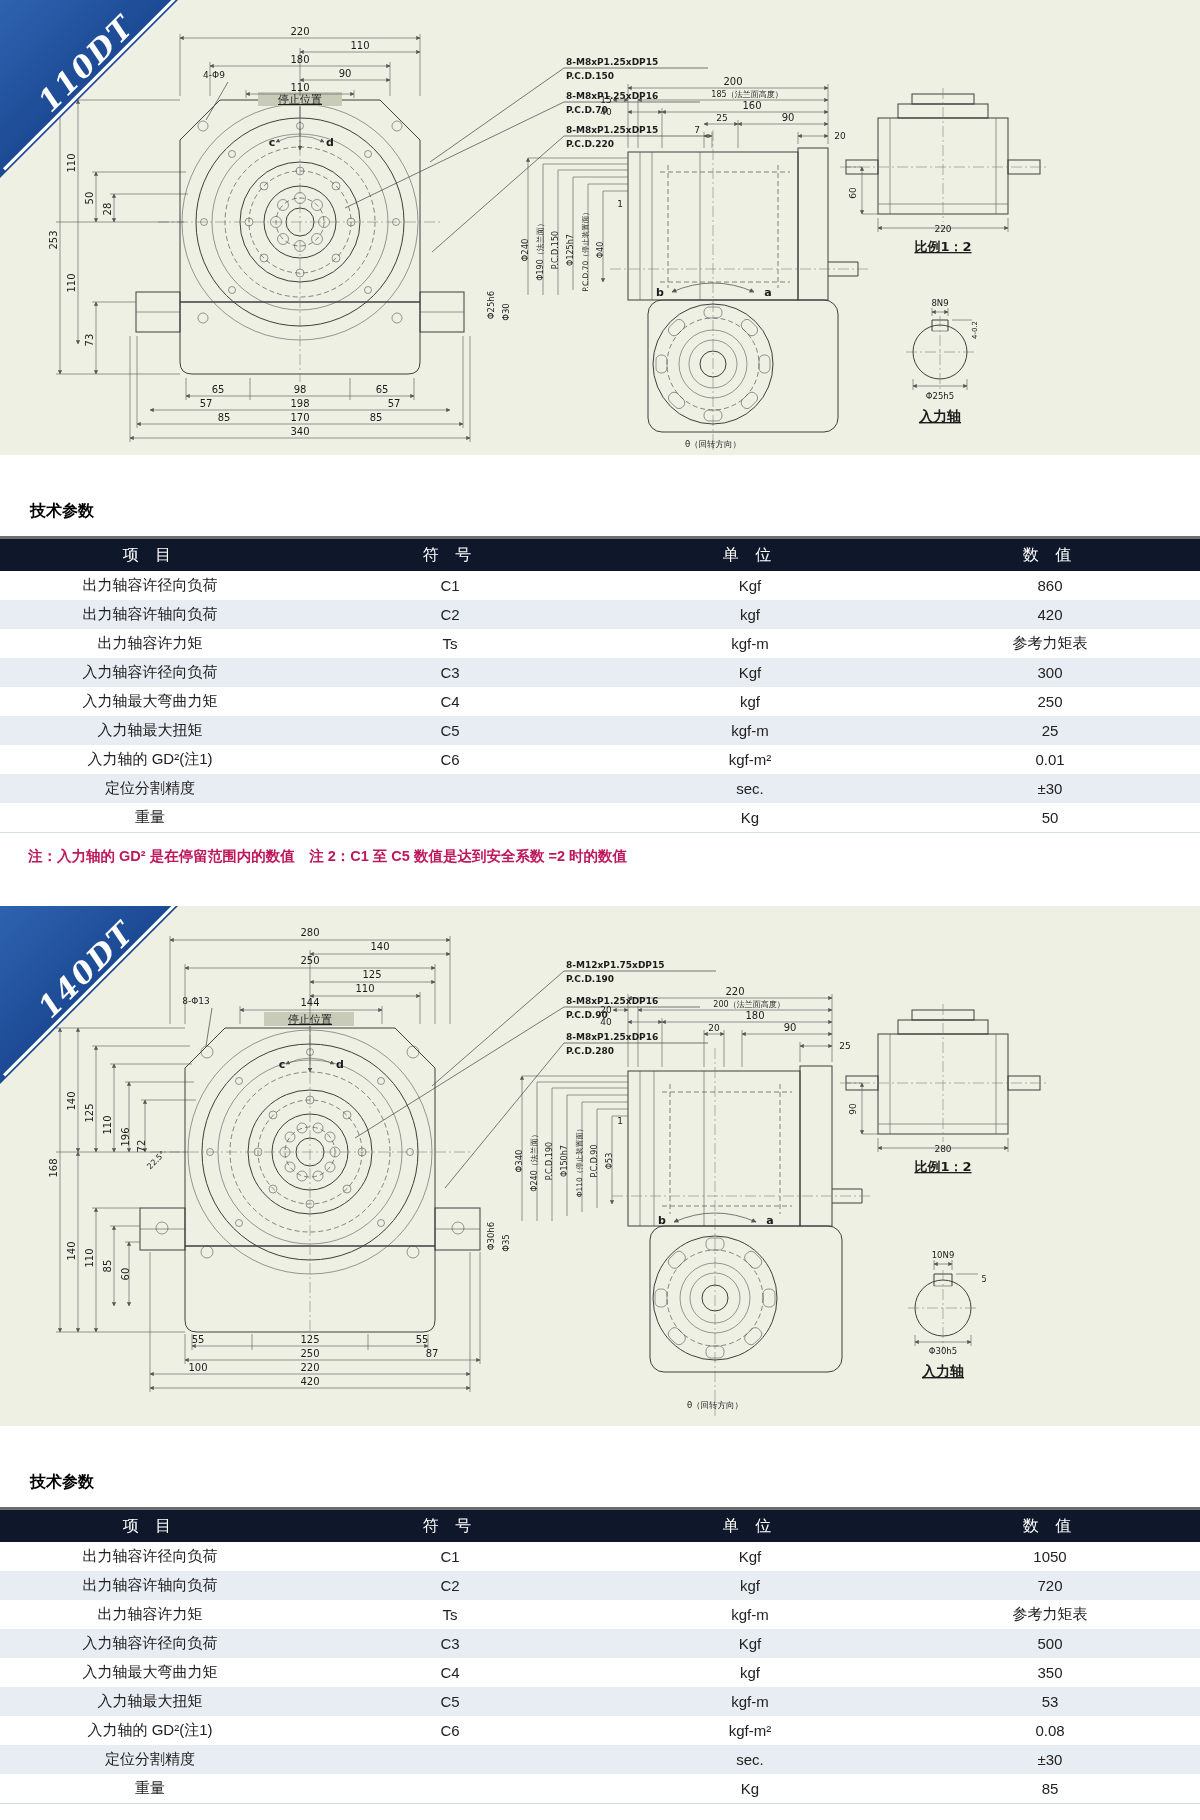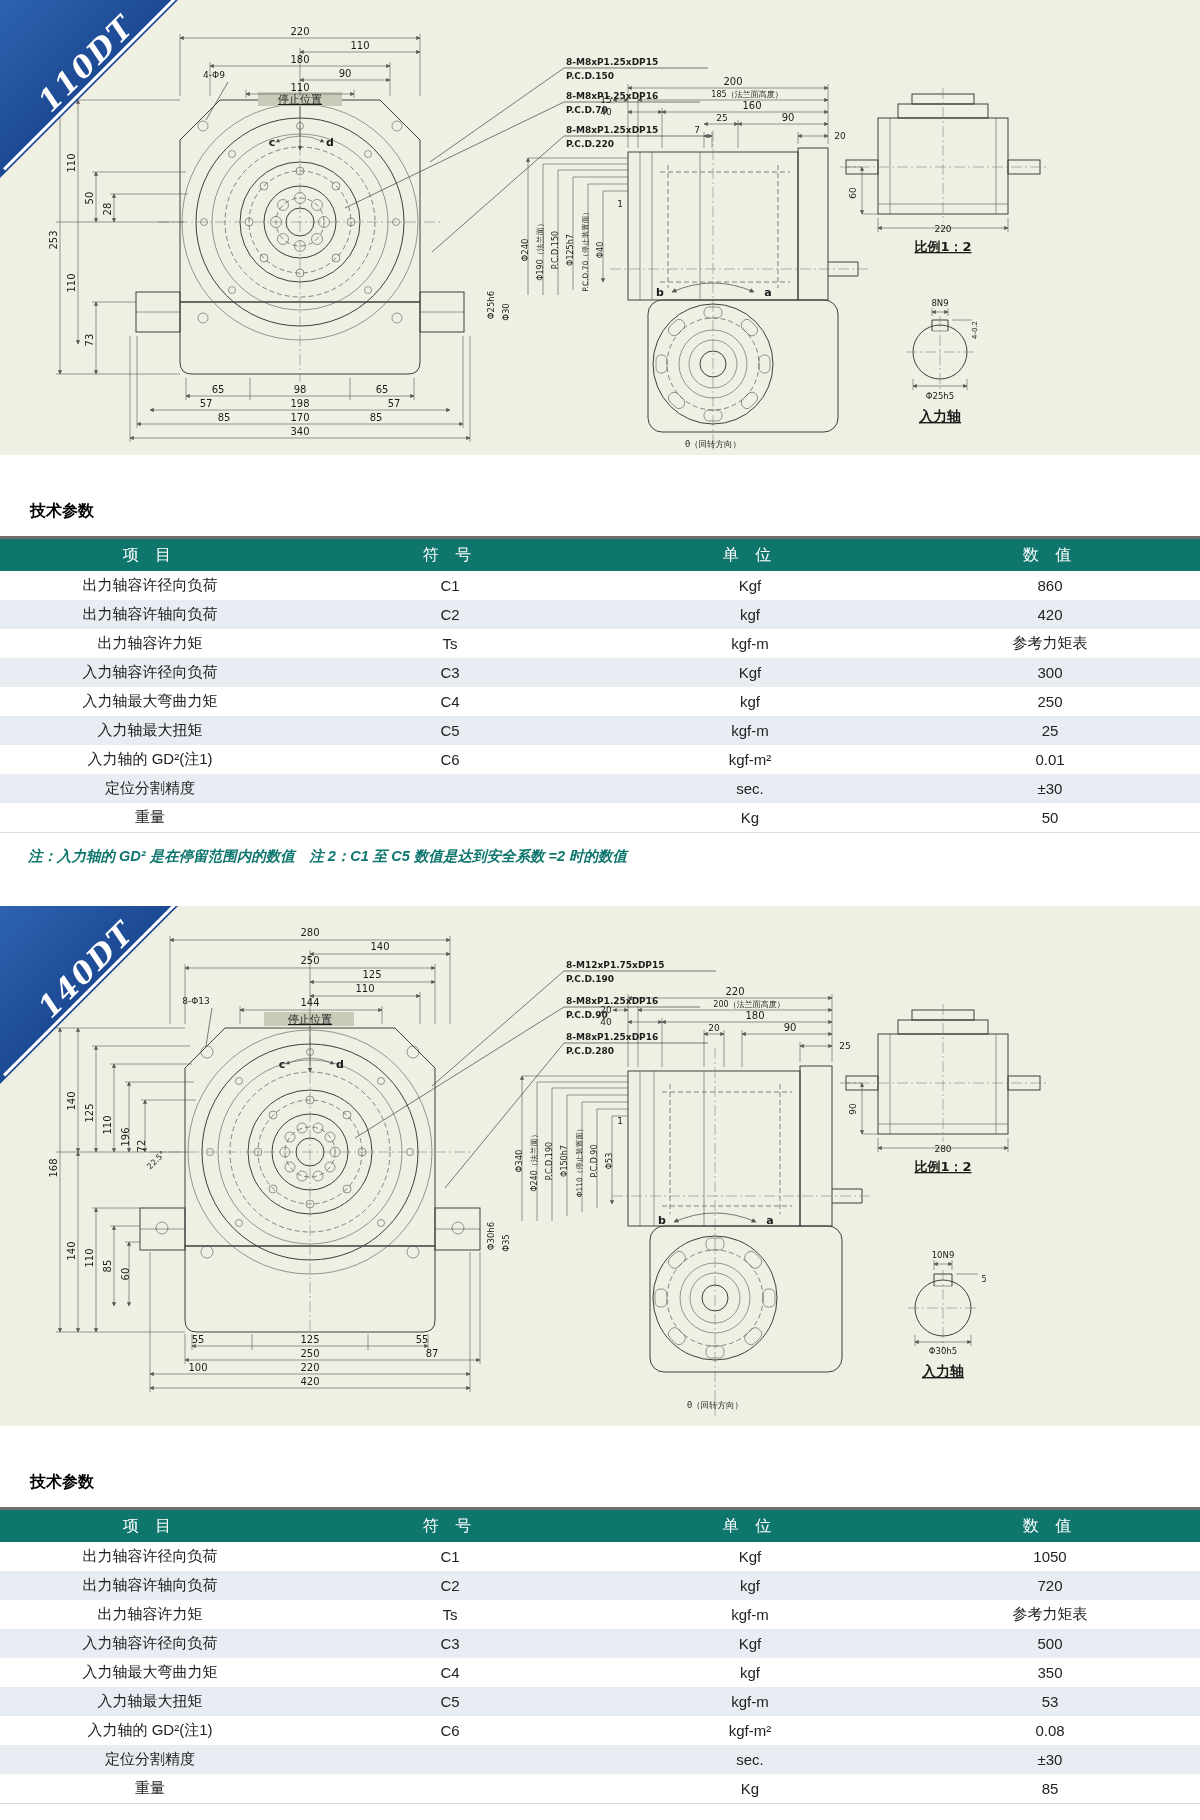--- a/index.html
+++ b/index.html
@@ -13,25 +13,25 @@
   .ribbon::after{content:"";position:absolute;left:-34px;top:76px;width:260px;height:3px;
     background:#fff;transform:rotate(-45deg);}
   .ribbon-text{position:absolute;left:-34px;top:46px;width:240px;text-align:center;
     transform:rotate(-45deg);color:#fff;
     font-family:"DejaVu Serif","Liberation Serif",serif;font-style:italic;font-weight:bold;
     font-size:30px;letter-spacing:2px;}
   
   .params h2{margin:46px 0 14px 30px;font-size:16px;font-weight:bold;color:#000;}
   table.params-table{width:100%;border-collapse:collapse;table-layout:fixed;
     border-bottom:1px solid #d8dde2;}
-  table.params-table thead th{background:#0f766e;color:#fff;font-weight:normal;
+  table.params-table thead th{background:#0f172a;color:#fff;font-weight:normal;
     font-size:16px;height:30px;letter-spacing:6px;border-top:3px solid #6e6e6e;}
   table.params-table tbody td{height:27px;font-size:15px;text-align:center;color:#222;}
   table.params-table tbody tr:nth-child(even){background:#e8edf3;}
-  .note{margin:14px 28px 40px 28px;font-size:14.5px;font-weight:bold;color:#0f766e;font-style:italic;}
+  .note{margin:14px 28px 40px 28px;font-size:14.5px;font-weight:bold;color:#be185d;}
   
   .o{stroke:#3f3f3f;fill:none;stroke-width:1;}
   .t{stroke:#4a4a4a;fill:none;stroke-width:.55;}
   .d{stroke:#565656;fill:none;stroke-width:.7;stroke-dasharray:5 3;}
   .cl{stroke:#7a7a7a;fill:none;stroke-width:.55;stroke-dasharray:11 3 2 3;}
   .dim{stroke:#555;fill:none;stroke-width:.6;marker-start:url(#m1);marker-end:url(#m1);}
   #s2 .dim{marker-start:url(#m2);marker-end:url(#m2);}
   .ldr{stroke:#444;fill:none;stroke-width:.7;}
   .bar{fill:#c7cbb8;stroke:none;}
   .lbl text{fill:#1c1c1c;font-family:"DejaVu Sans",sans-serif;}

